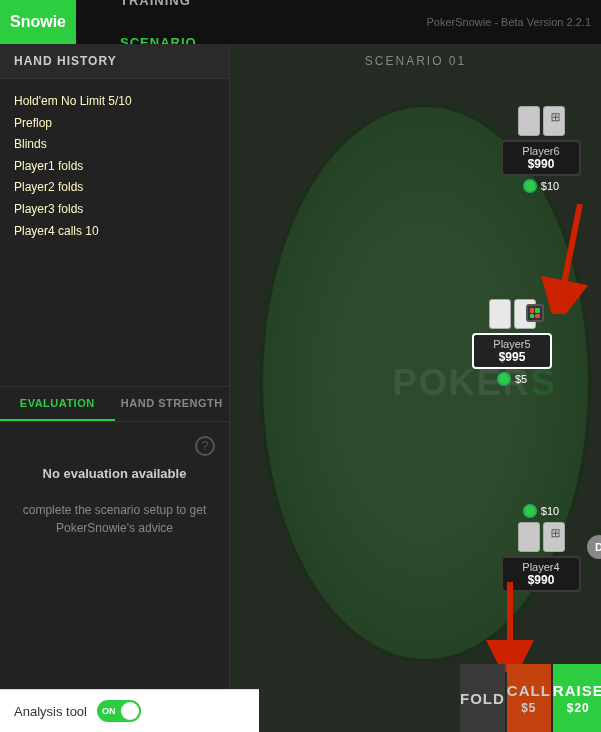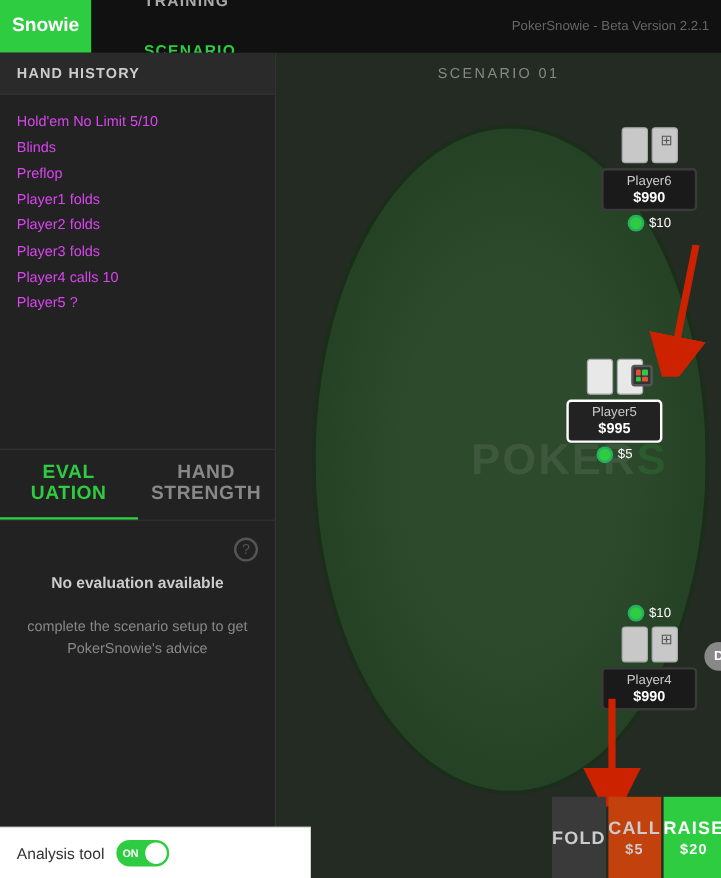--- a/index.html
+++ b/index.html
@@ -84,40 +84,40 @@
       font-size: 12px;
       font-weight: bold;
       padding: 10px 14px;
       letter-spacing: 1px;
       border-bottom: 1px solid #333;
     }
 
     .hand-history-content {
       padding: 12px 14px;
       font-size: 12px;
-      color: #d946ef;
+      color: #fef9c3;
       line-height: 1.8;
       flex: 1;
     }
 
     .hand-history-content .item {
       display: block;
     }
 
     
     .bottom-tabs {
       display: flex;
       border-top: 1px solid #333;
       border-bottom: 1px solid #333;
     }
     .bottom-tab {
       flex: 1;
       text-align: center;
       padding: 10px 5px;
-      font-size: 16px;
+      font-size: 11px;
       font-weight: bold;
       color: #888;
       cursor: pointer;
       letter-spacing: 0.5px;
     }
     .bottom-tab.active {
       color: #2ecc40;
       border-bottom: 2px solid #2ecc40;
     }
 
@@ -383,27 +383,26 @@
   </nav>
   <div class="version-text">PokerSnowie - Beta Version 2.2.1</div>
 </div>
 
 <div class="main-layout">
 
   <div class="left-panel">
     <div class="hand-history-header">HAND HISTORY</div>
     <div class="hand-history-content">
       <span class="item">Hold'em No Limit 5/10</span>
+      <span class="item">Preflop</span>
       <span class="item">Blinds</span>
-      <span class="item">Preflop</span>
       <span class="item">Player1 folds</span>
       <span class="item">Player2 folds</span>
       <span class="item">Player3 folds</span>
       <span class="item">Player4 calls 10</span>
-      <span class="item">Player5 ?</span>
     </div>
 
     <div class="bottom-tabs">
       <div class="bottom-tab active">EVAL<wbr>UATION</div>
       <div class="bottom-tab">HAND STRENGTH</div>
     </div>
 
     <div class="eval-area">
       <div class="info-icon">?</div>
       <div style="margin-top:30px; text-align:center;">

